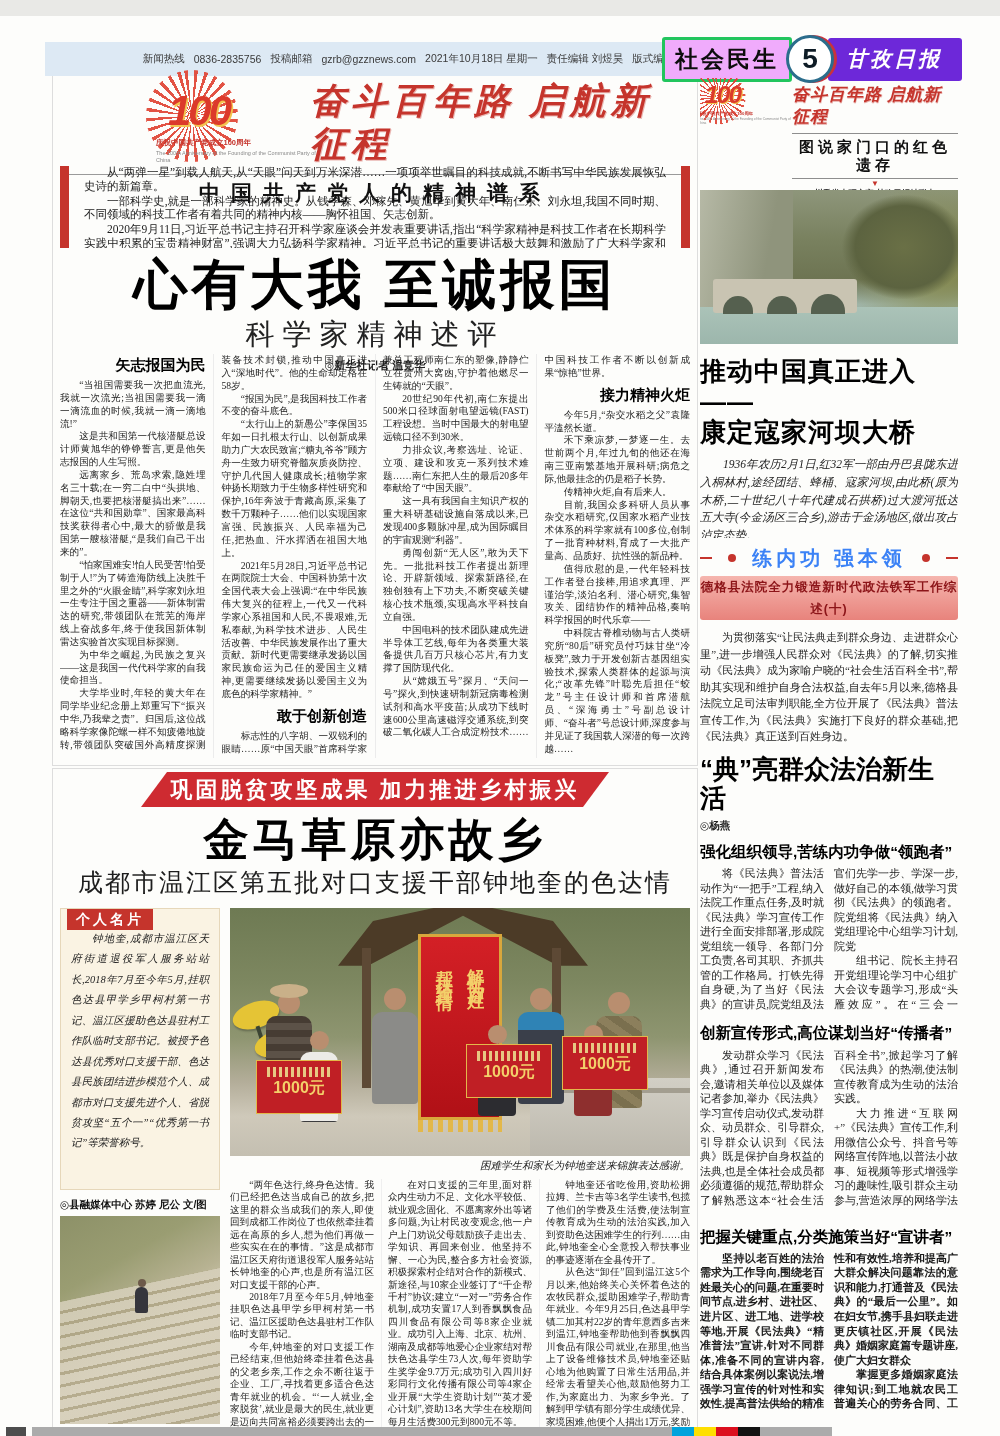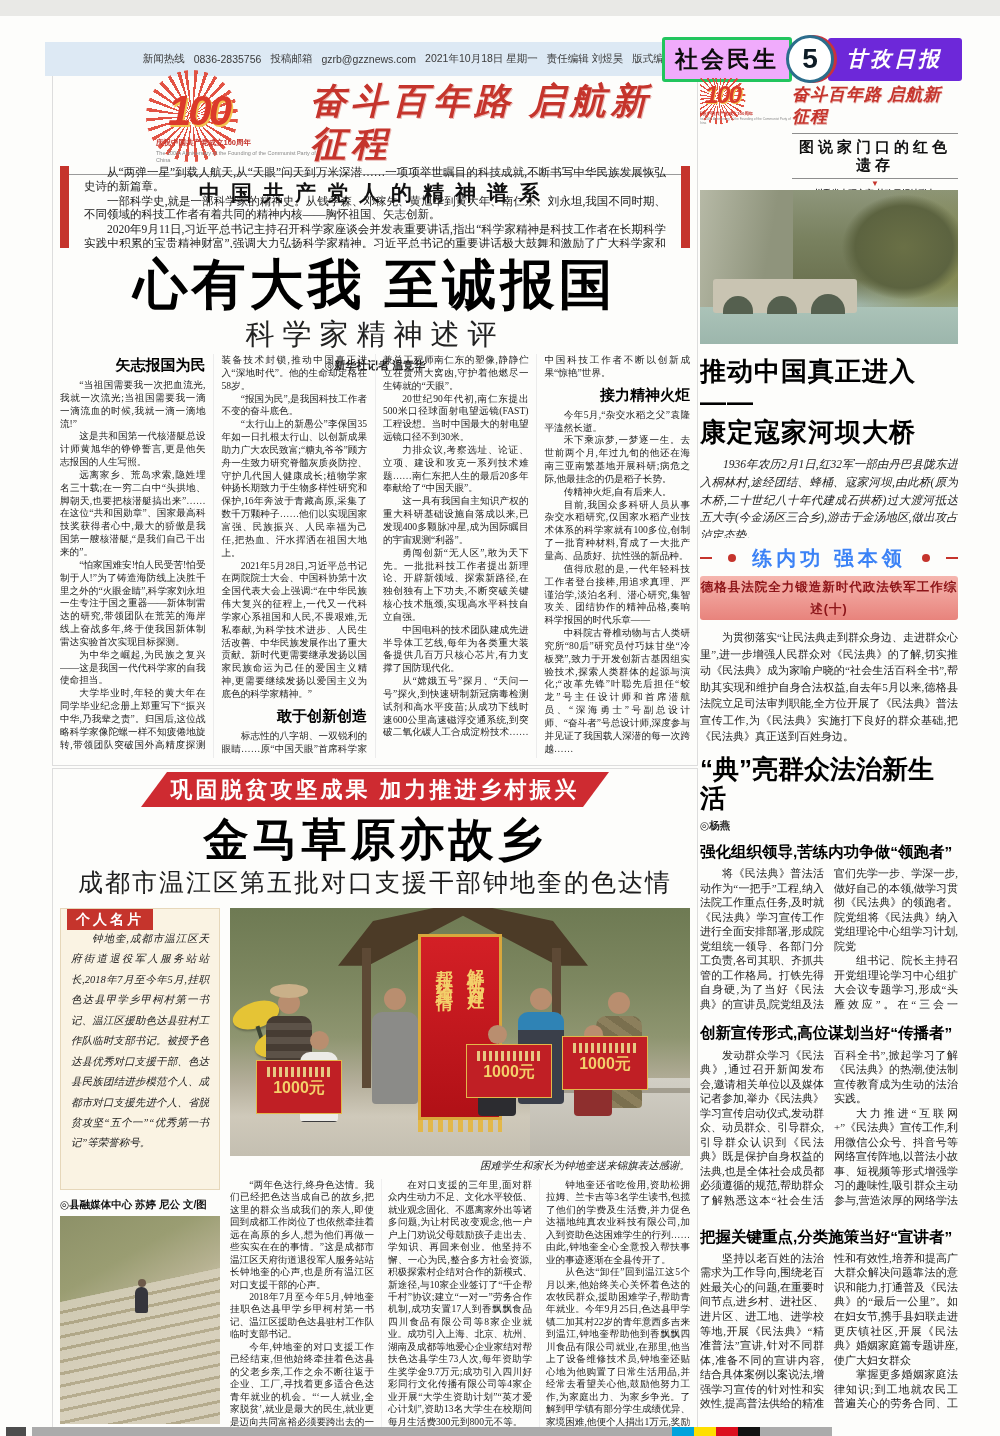--- a/index.html
+++ b/index.html
@@ -150,21 +150,21 @@
   .ktext{font:900 20px/1 "Liberation Sans","DejaVu Sans",sans-serif;letter-spacing:4px;flex:none;}
   .series-banner{margin-top:8px;background:linear-gradient(180deg,#f5b5ae,#e8837c);color:#8c1418;
      font:800 12.5px/22px "Liberation Sans","DejaVu Sans",sans-serif;text-align:center;letter-spacing:1px;border-radius:3px;}
   .law-intro{margin:9px 0 0 0;font-size:11px;line-height:1.5;text-align:justify;text-indent:2em;}
   .law-head{margin:10px 0 0 0;font:900 26px/1.15 "Liberation Sans","DejaVu Sans",sans-serif;color:#000;}
   .law-byline{margin-top:6px;font:700 10.5px/1 "Liberation Sans","DejaVu Sans",sans-serif;color:#222;}
   .law-sec h3{margin:11px 0 5px 0;font:800 15.5px/1.25 "Liberation Sans","DejaVu Sans",sans-serif;color:#000;}
   .twocol{column-count:2;column-gap:10px;font-size:11px;line-height:1.32;text-align:justify;overflow:hidden;}
   .twocol p{margin:0;text-indent:2em;}
   #law-s0 .twocol{height:146px;} #law-s1 .twocol{height:168px;}
-  #law-s2 .twocol{height:168px;}
+  #law-s2 .twocol{height:168px;font-weight:bold;}
 
   
   .bottom-strip{position:absolute;left:0;top:1408px;width:1000px;height:22px;}
   .bs-sq{position:absolute;top:3px;height:16px;}
   #bs-l{left:6px;width:20px;background:#4d4d4d;}
   #bs-bar{left:32px;width:640px;background:#ababab;}
   #bs-c{left:672px;width:22px;background:#00a3dc;}
   #bs-y{left:694px;width:22px;background:#ffdf00;}
   #bs-r{left:716px;width:22px;background:#dc0f1e;}
   #bs-k{left:738px;width:22px;background:#121212;}
@@ -321,21 +321,21 @@
             <div class="tiny"></div>
             <div class="amt">1000元</div>
           </div>
         </div>
         <div class="group-cap">困难学生和家长为钟地奎送来锦旗表达感谢。</div>
         <div class="mid-cols">
           <p>“两年色达行,终身色达情。我们已经把色达当成自己的故乡,把这里的群众当成我们的亲人,即使回到成都工作岗位了也依然牵挂着远在高原的乡人,想为他们再做一些实实在在的事情。”这是成都市温江区天府街道退役军人服务站站长钟地奎的心声,也是所有温江区对口支援干部的心声。</p>
           <p>2018年7月至今年5月,钟地奎挂职色达县甲学乡甲柯村第一书记、温江区援助色达县驻村工作队临时支部书记。</p>
           <p>今年,钟地奎的对口支援工作已经结束,但他始终牵挂着色达县的父老乡亲,工作之余不断往返于企业、工厂,寻找着更多适合色达青年就业的机会。“‘一人就业,全家脱贫’,就业是最大的民生,就业更是迈向共同富裕必须要跨出去的一步。”他说。</p>
           <p>在对口支援的三年里,面对群众内生动力不足、文化水平较低、就业观念固化、不愿离家外出等诸多问题,为让村民改变观念,他一户户上门劝说父母鼓励孩子走出去、学知识、再回来创业。他坚持不懈、一心为民,整合多方社会资源,积极探索村企结对合作的新模式、新途径,与10家企业签订了“千企帮千村”协议;建立“一对一”劳务合作机制,成功安置17人到香飘飘食品四川食品有限公司等8家企业就业。成功引入上海、北京、杭州、湖南及成都等地爱心企业家结对帮扶色达县学生73人次,每年资助学生奖学金9.7万元;成功引入四川好彩同行文化传播有限公司等4家企业开展“大学生资助计划”“英才爱心计划”,资助13名大学生在校期间每月生活费300元到800元不等。</p>
-          <p>钟地奎还省吃俭用,资助松拥拉姆、兰卡吉等3名学生读书,包揽了他们的学费及生活费,并力促色达福地纯真农业科技有限公司,加入到资助色达困难学生的行列……由此,钟地奎全心全意投入帮扶事业的事迹逐渐在全县传开了。</p>
+          <p>钟地奎还省吃俭用,资助松拥拉姆、兰卡吉等3名学生读书,包揽了他们的学费及生活费,使法制宣传教育成为生动的法治实践,加入到资助色达困难学生的行列……由此,钟地奎全心全意投入帮扶事业的事迹逐渐在全县传开了。</p>
           <p>从色达“卸任”回到温江这5个月以来,他始终关心关怀着色达的农牧民群众,援助困难学子,帮助青年就业。今年9月25日,色达县甲学镇二加其村22岁的青年意西多吉来到温江,钟地奎帮助他到香飘飘四川食品有限公司就业,在那里,他当上了设备维修技术员,钟地奎还贴心地为他购置了日常生活用品,并经常去看望关心他,鼓励他努力工作,为家庭出力、为家乡争光。了解到甲学镇有部分学生成绩优异、家境困难,他便个人捐出1万元,奖励了甲学镇10名优秀学生……对口支援工作虽然结束了,但是他的对口支援情怀始终都在。</p>
 
         </div>
       </div>
     </div>
   </div>
 
   <div class="right-col">
 
     <div class="r-banner">

